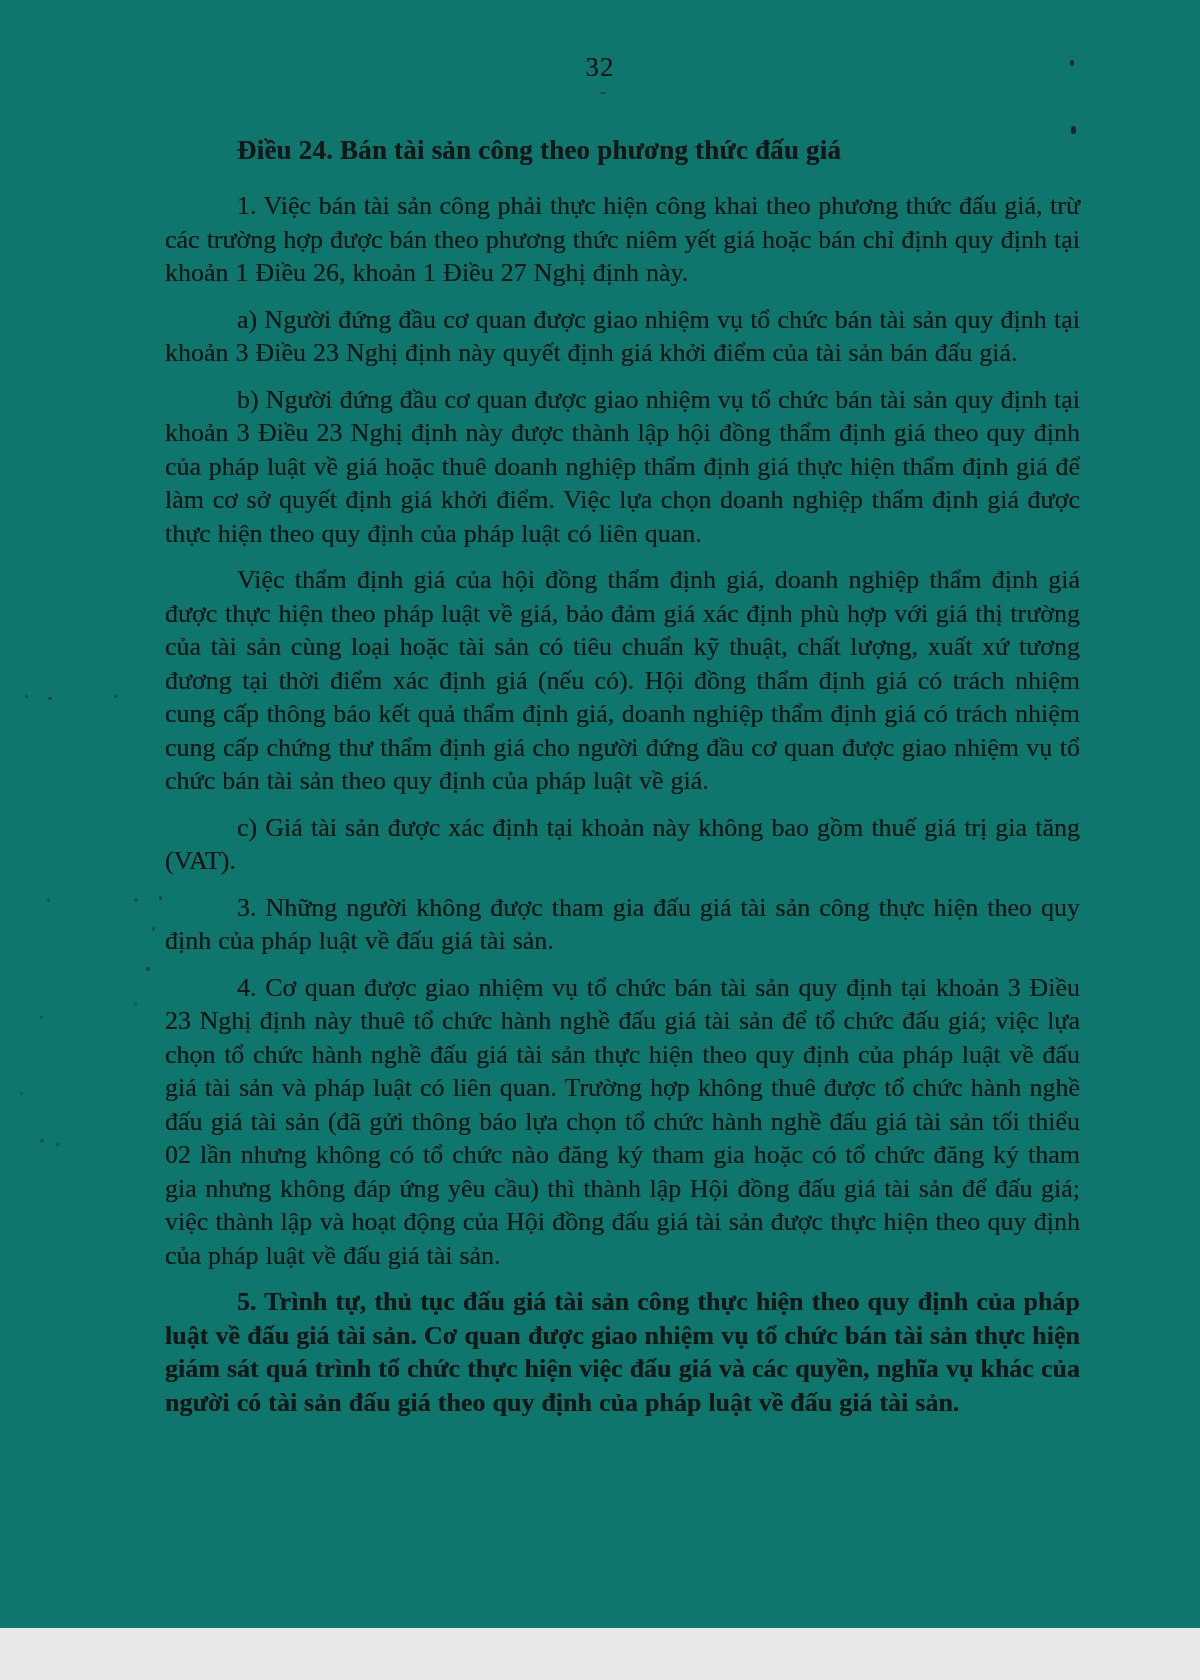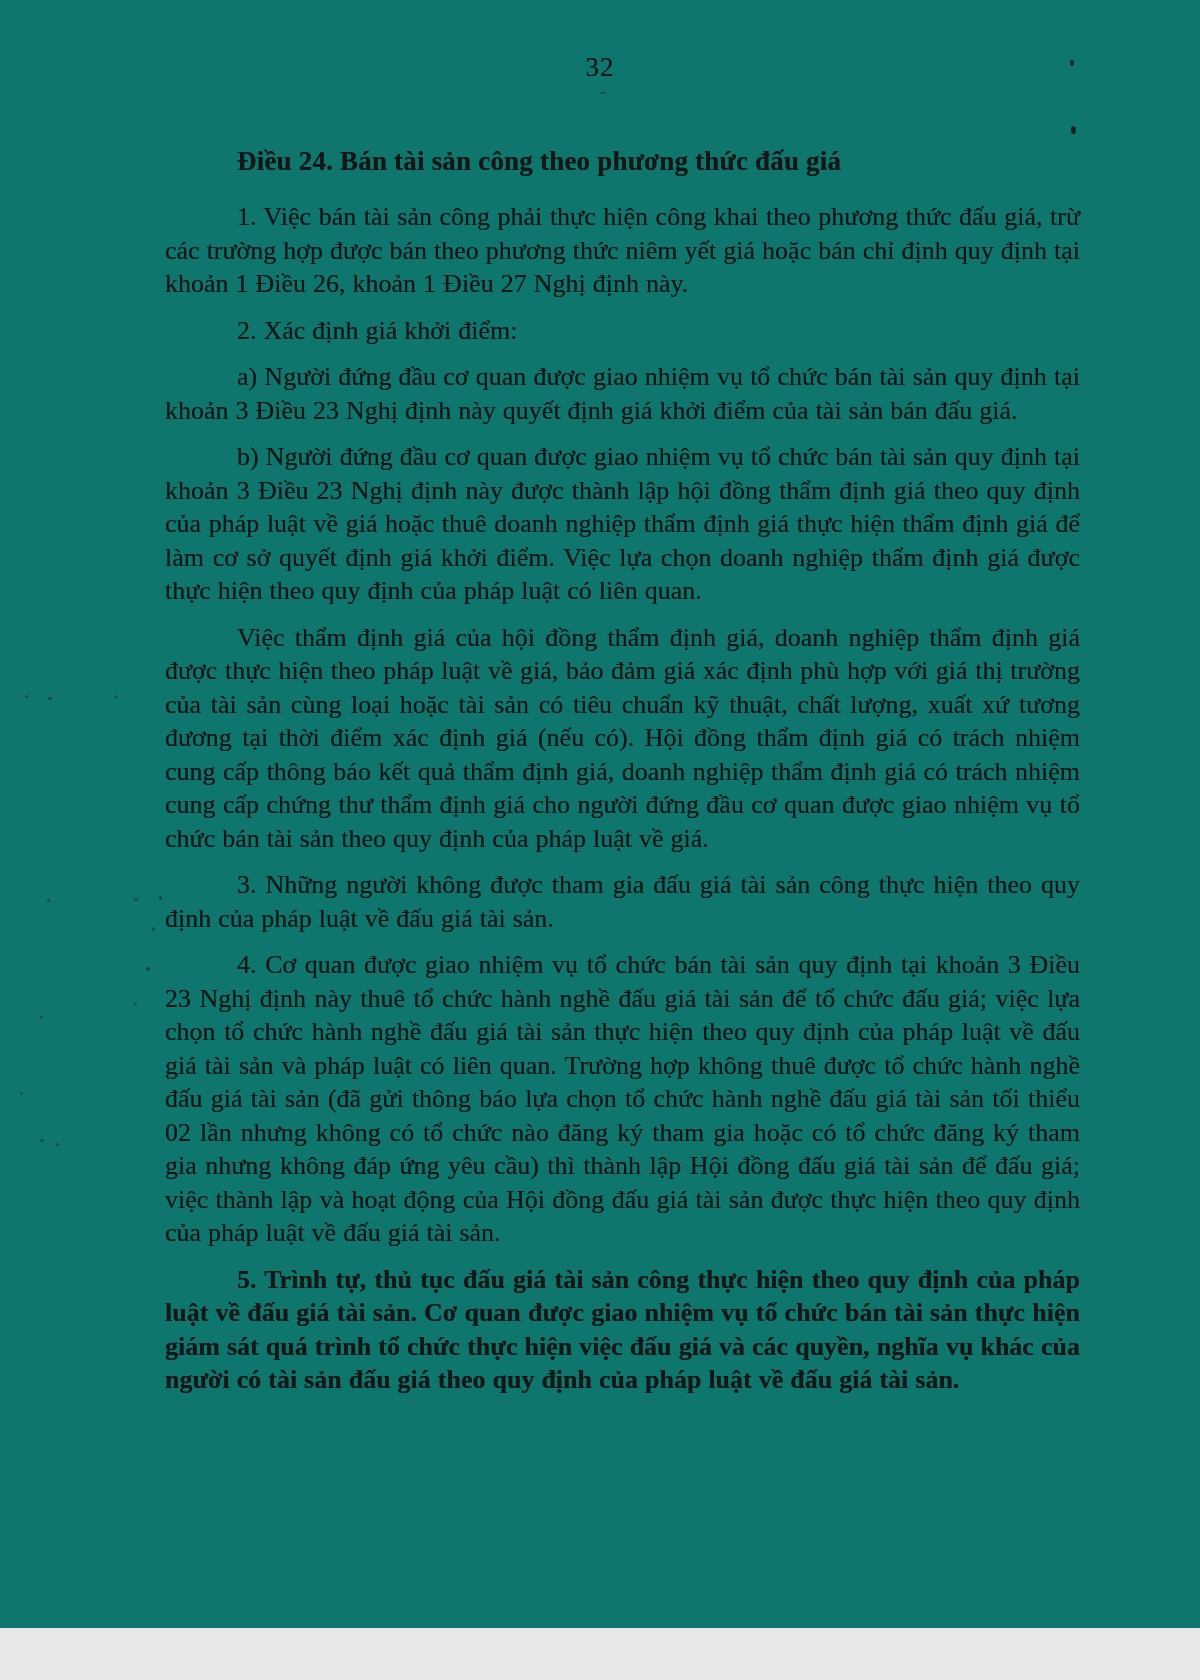--- a/index.html
+++ b/index.html
@@ -30,21 +30,21 @@
     line-height: 34px;
     letter-spacing: 1px;
   }
   .content {
     position: absolute;
     left: 165px;
     top: 129px;
     width: 915px;
   }
   .heading {
-    margin: 15px 0 22px 0;
+    margin: 4px 0 22px 0;
     padding-left: 72px;
     font-size: 27px;
     font-weight: bold;
     line-height: 34px;
     letter-spacing: 0.2px;
   }
   .para {
     margin: 13px 0 13px 0;
     text-indent: 72px;
     text-align: justify;
@@ -66,28 +66,28 @@
 <div class="page">
 
   <div class="pagenum">32</div>
 
   <div class="content">
 
     <h1 class="heading">Điều 24. Bán tài sản công theo phương thức đấu giá</h1>
 
     <p class="para">1. Việc bán tài sản công phải thực hiện công khai theo phương thức đấu giá, trừ các trường hợp được bán theo phương thức niêm yết giá hoặc bán chỉ định quy định tại khoản 1 Điều 26, khoản 1 Điều 27 Nghị định này.</p>
 
-    <p class="para">2. Xác định giá khởi điểm:</p>
 
     <p class="para">a) Người đứng đầu cơ quan được giao nhiệm vụ tổ chức bán tài sản quy định tại khoản 3 Điều 23 Nghị định này quyết định giá khởi điểm của tài sản bán đấu giá.</p>
 
     <p class="para">b) Người đứng đầu cơ quan được giao nhiệm vụ tổ chức bán tài sản quy định tại khoản 3 Điều 23 Nghị định này được thành lập hội đồng thẩm định giá theo quy định của pháp luật về giá hoặc thuê doanh nghiệp thẩm định giá thực hiện thẩm định giá để làm cơ sở quyết định giá khởi điểm. Việc lựa chọn doanh nghiệp thẩm định giá được thực hiện theo quy định của pháp luật có liên quan.</p>
 
     <p class="para">Việc thẩm định giá của hội đồng thẩm định giá, doanh nghiệp thẩm định giá được thực hiện theo pháp luật về giá, bảo đảm giá xác định phù hợp với giá thị trường của tài sản cùng loại hoặc tài sản có tiêu chuẩn kỹ thuật, chất lượng, xuất xứ tương đương tại thời điểm xác định giá (nếu có). Hội đồng thẩm định giá có trách nhiệm cung cấp thông báo kết quả thẩm định giá, doanh nghiệp thẩm định giá có trách nhiệm cung cấp chứng thư thẩm định giá cho người đứng đầu cơ quan được giao nhiệm vụ tổ chức bán tài sản theo quy định của pháp luật về giá.</p>
 
+    <p class="para">c) Giá tài sản được xác định tại khoản này không bao gồm thuế giá trị gia tăng (VAT).</p>
 
     <p class="para">3. Những người không được tham gia đấu giá tài sản công thực hiện theo quy định của pháp luật về đấu giá tài sản.</p>
 
     <p class="para">4. Cơ quan được giao nhiệm vụ tổ chức bán tài sản quy định tại khoản 3 Điều 23 Nghị định này thuê tổ chức hành nghề đấu giá tài sản để tổ chức đấu giá; việc lựa chọn tổ chức hành nghề đấu giá tài sản thực hiện theo quy định của pháp luật về đấu giá tài sản và pháp luật có liên quan. Trường hợp không thuê được tổ chức hành nghề đấu giá tài sản (đã gửi thông báo lựa chọn tổ chức hành nghề đấu giá tài sản tối thiểu 02 lần nhưng không có tổ chức nào đăng ký tham gia hoặc có tổ chức đăng ký tham gia nhưng không đáp ứng yêu cầu) thì thành lập Hội đồng đấu giá tài sản để đấu giá; việc thành lập và hoạt động của Hội đồng đấu giá tài sản được thực hiện theo quy định của pháp luật về đấu giá tài sản.</p>
 
     <p class="para">5. Trình tự, thủ tục đấu giá tài sản công thực hiện theo quy định của pháp luật về đấu giá tài sản. Cơ quan được giao nhiệm vụ tổ chức bán tài sản thực hiện giám sát quá trình tổ chức thực hiện việc đấu giá và các quyền, nghĩa vụ khác của người có tài sản đấu giá theo quy định của pháp luật về đấu giá tài sản.</p>
 
   </div>
 
   <div class="speck" style="left:1070px; top:60px;  width:4px; height:6px; opacity:.85;"></div>

